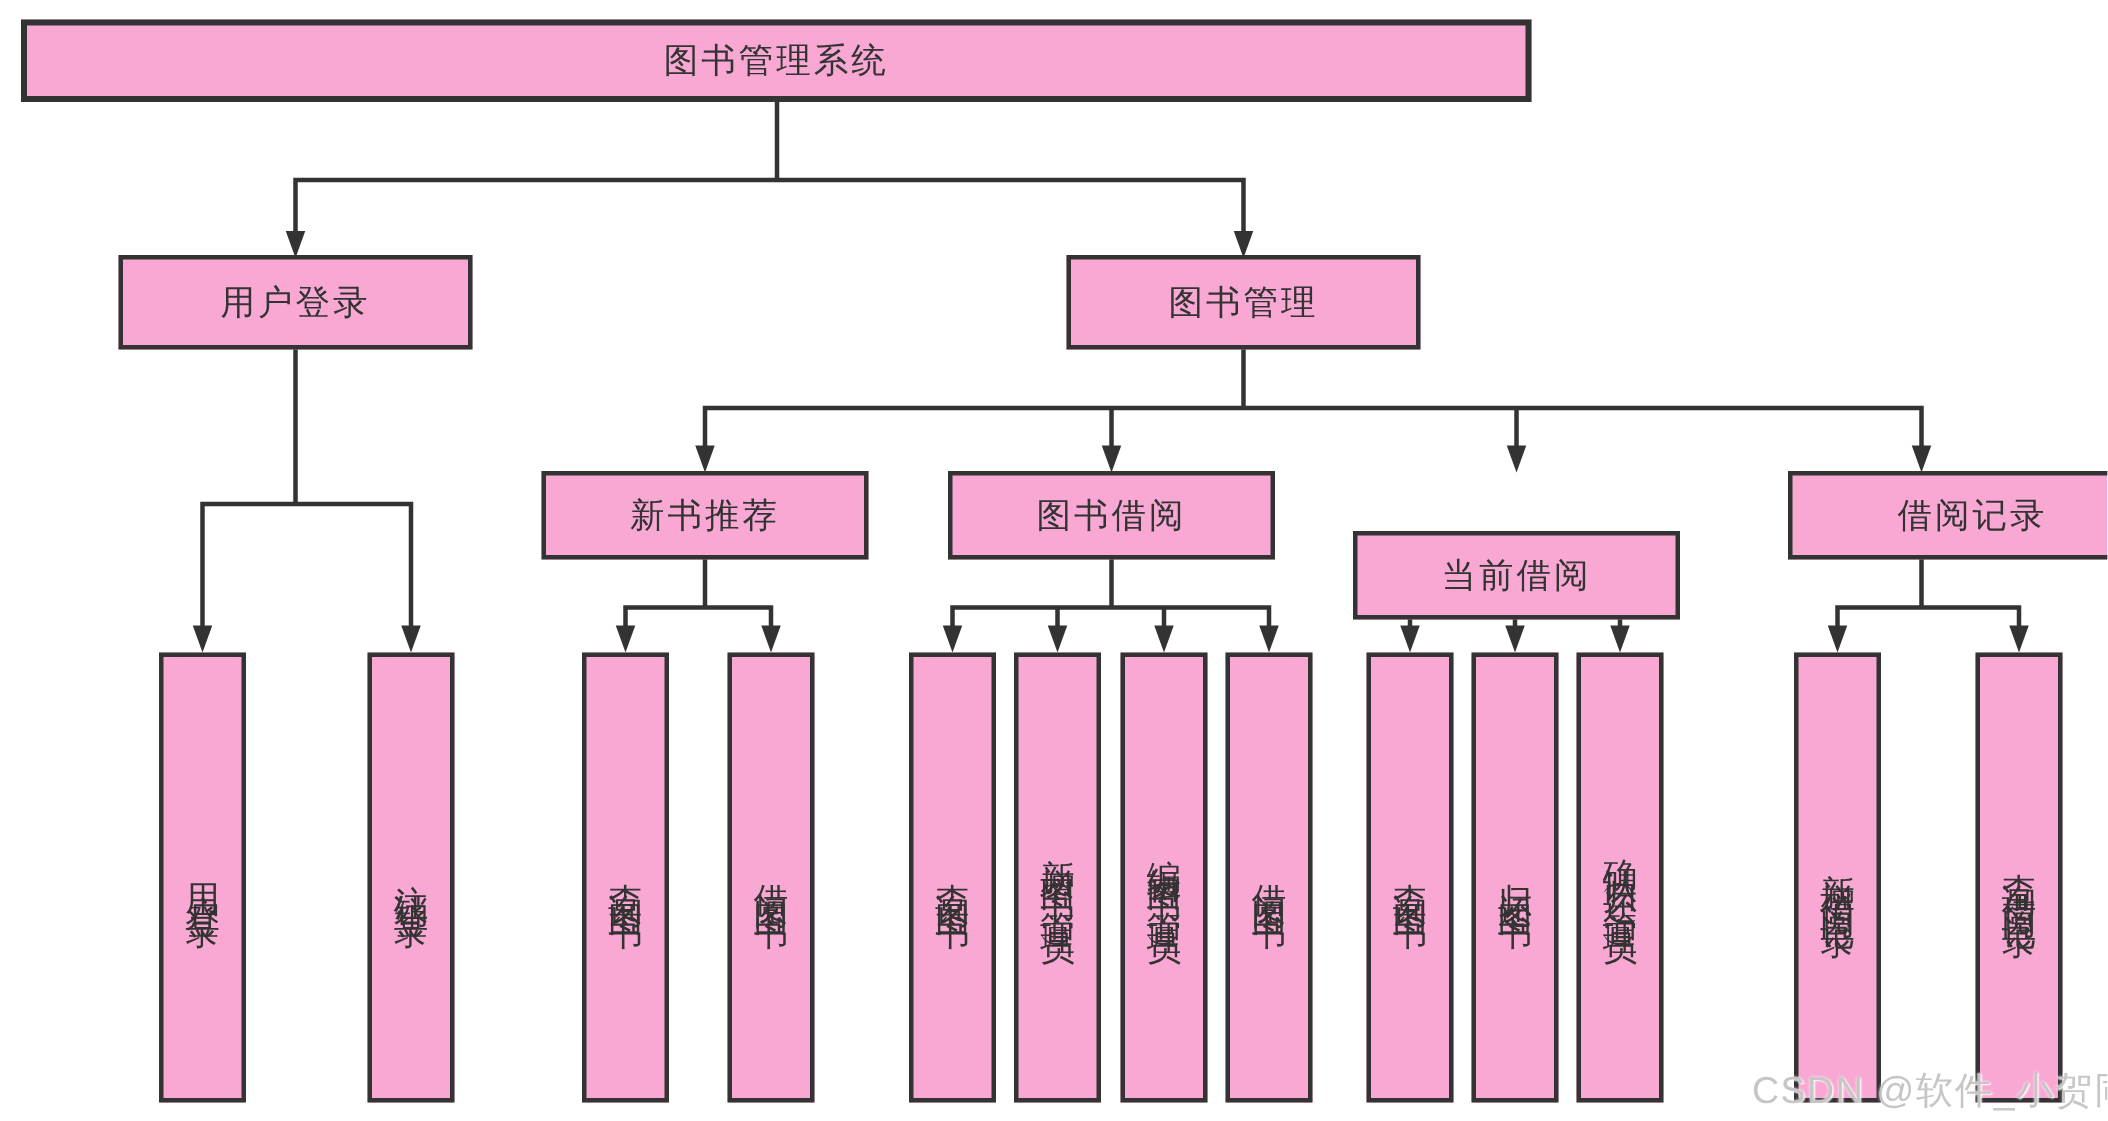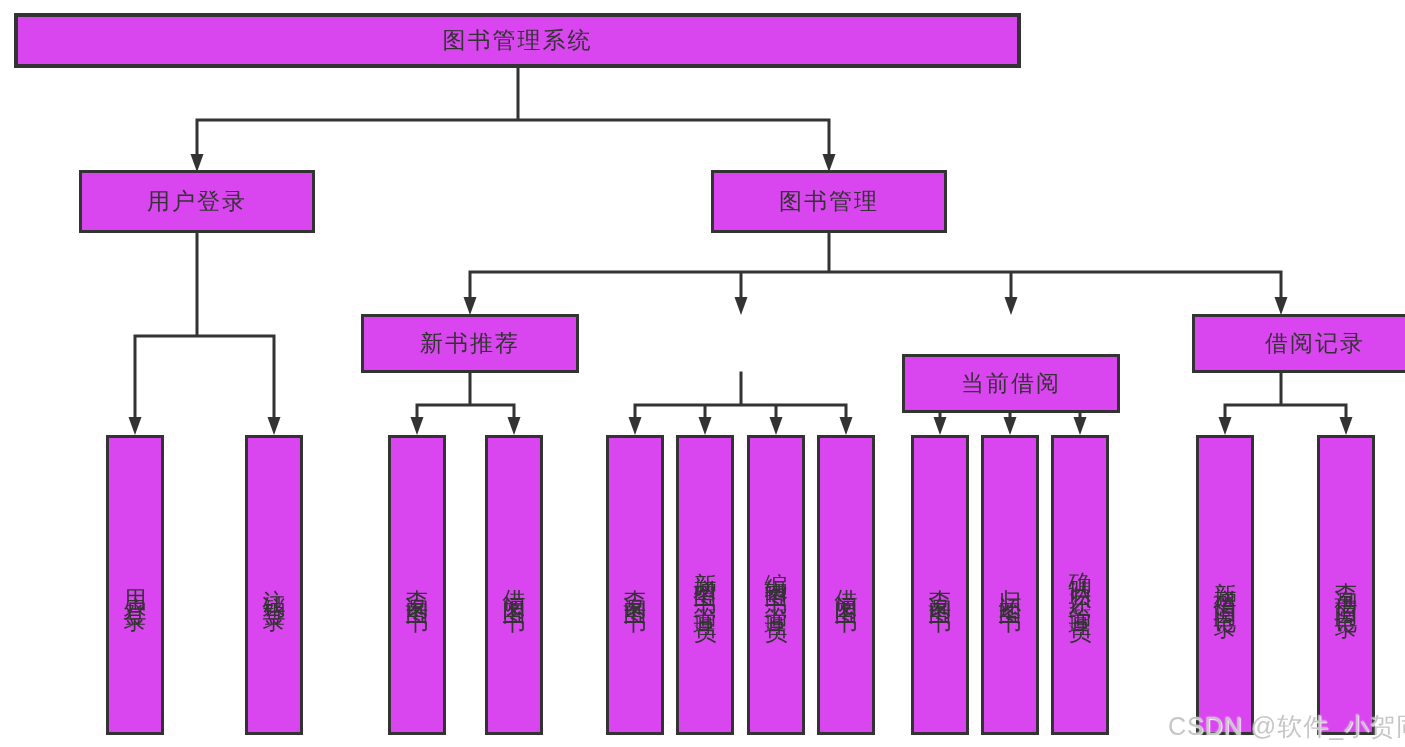--- a/index.html
+++ b/index.html
@@ -18,21 +18,21 @@
   .connectors {
     position: absolute;
     left: 0;
     top: 0;
     z-index: 0;
   }
   .node {
     position: absolute;
     box-sizing: border-box;
     border: 3px solid #333333;
-    background: #d946ef;
+    background: #f9a8d4;
     color: #333333;
     display: flex;
     align-items: center;
     justify-content: center;
     z-index: 1;
   }
   .hbox {
     font-size: 23px;
     letter-spacing: 2px;
     white-space: nowrap;
@@ -110,20 +110,21 @@
       <polygon points="1339.5,417 1352.5,417 1346,435"></polygon>
     </g>
   </svg>
 
   <div class="node hbox root" style="left:14px;top:13px;width:1007px;height:55px;">图书管理系统</div>
 
   <div class="node hbox" style="left:79px;top:170px;width:236px;height:63px;">用户登录</div>
   <div class="node hbox" style="left:711px;top:170px;width:236px;height:63px;">图书管理</div>
 
   <div class="node hbox" style="left:361px;top:314px;width:218px;height:59px;">新书推荐</div>
+  <div class="node hbox" style="left:632px;top:314px;width:218px;height:59px;">图书借阅</div>
   <div class="node hbox" style="left:902px;top:314px;width:218px;height:59px;margin-top:40px;">当前借阅</div>
   <div class="node hbox" style="left:1172px;top:314px;width:246px;height:59px;margin-left:20px;">借阅记录</div>
 
   <div class="node vbox" style="left:106px;top:435px;width:58px;height:300px;">用户登录</div>
   <div class="node vbox" style="left:245px;top:435px;width:58px;height:300px;">注销登录</div>
 
   <div class="node vbox" style="left:388px;top:435px;width:58px;height:300px;">查询图书</div>
   <div class="node vbox" style="left:485px;top:435px;width:58px;height:300px;">借阅图书</div>
 
   <div class="node vbox" style="left:606px;top:435px;width:58px;height:300px;">查询图书</div>

